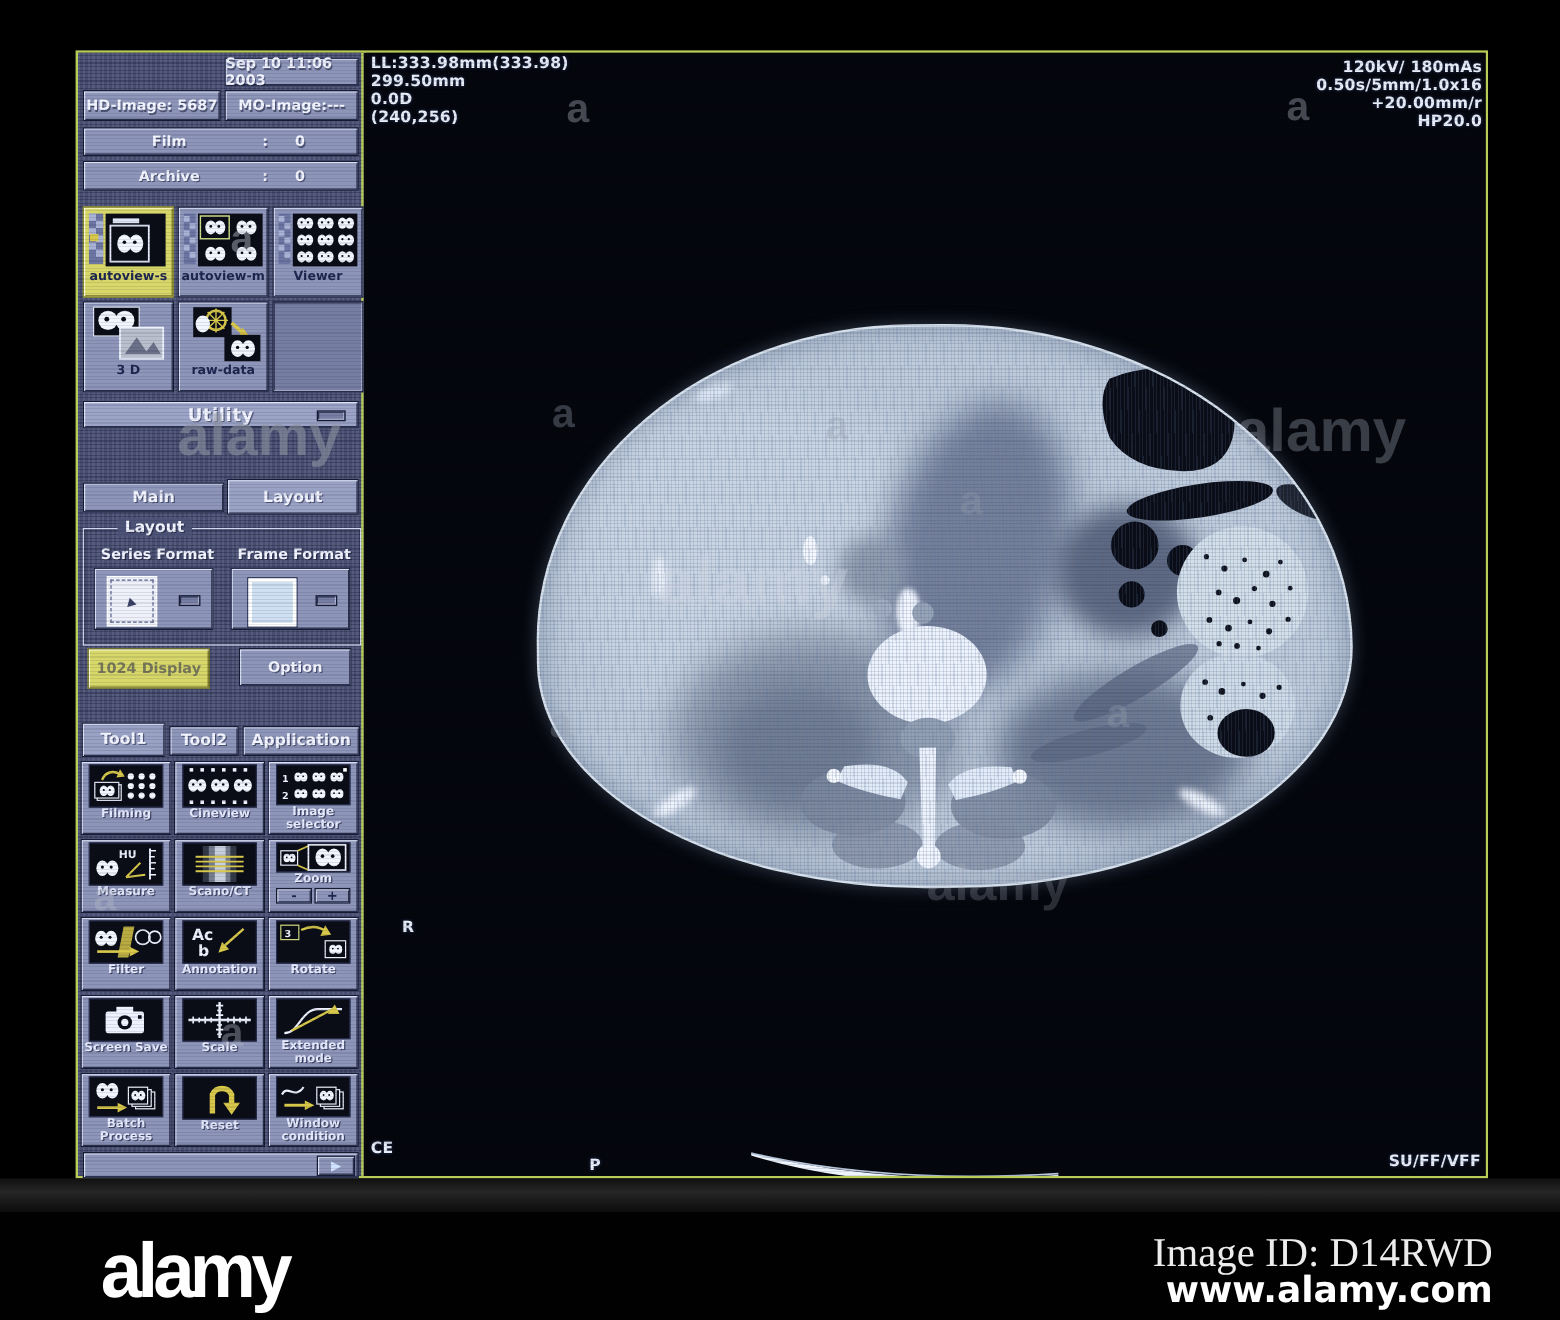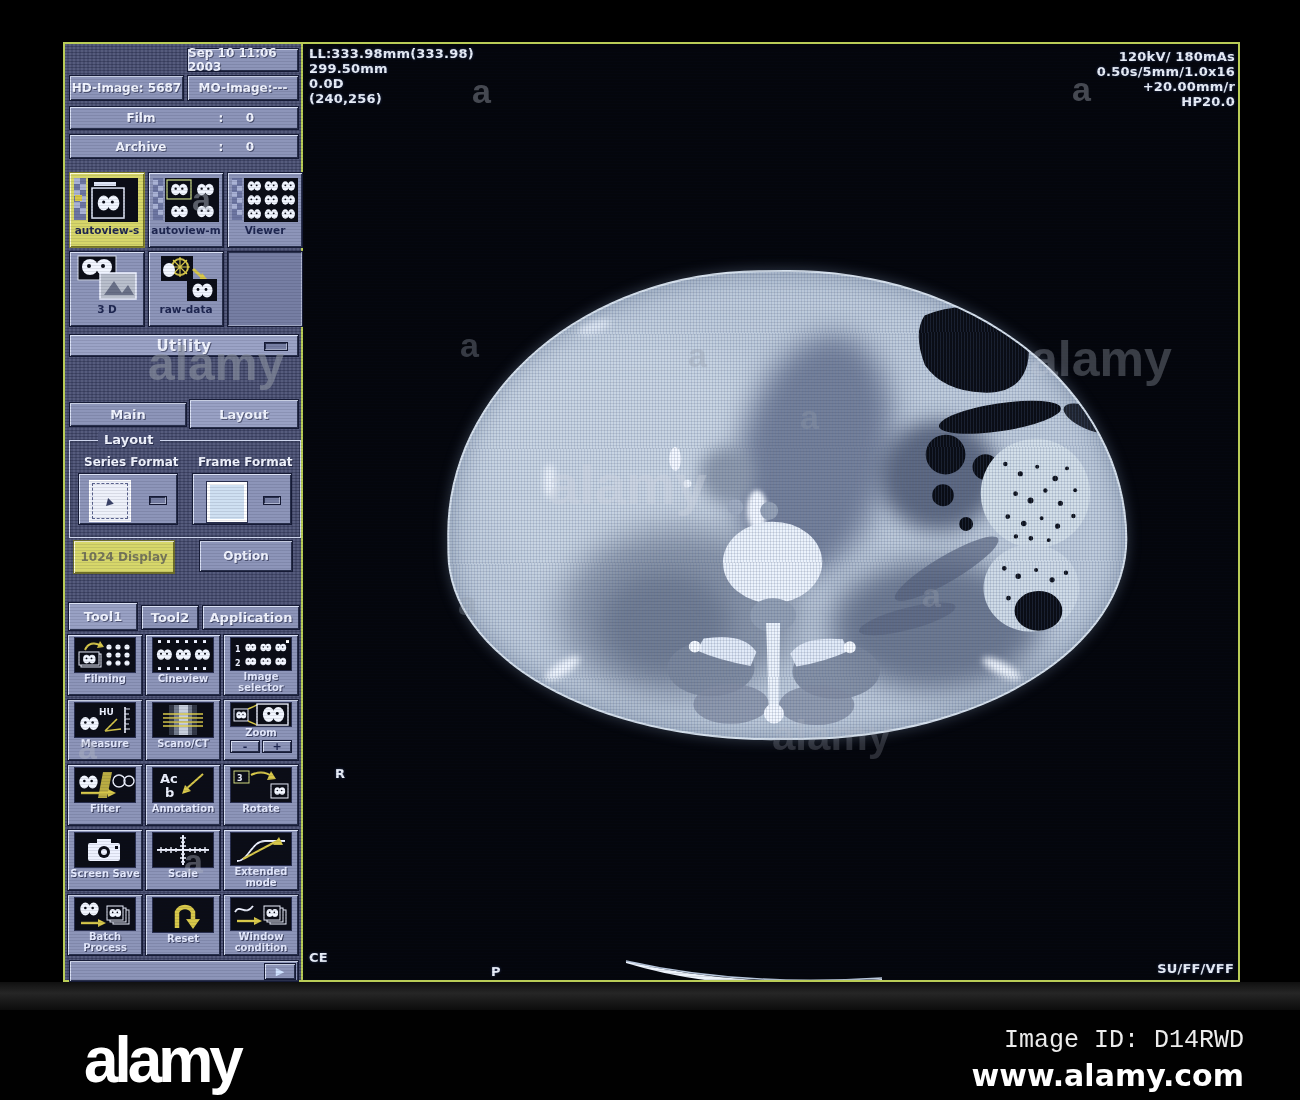--- a/index.html
+++ b/index.html
@@ -109,22 +109,22 @@
   
   .wm{position:absolute;color:rgba(160,165,176,.42);font-weight:bold;z-index:70;
       pointer-events:none;font-family:"Liberation Sans",sans-serif;}
 
   
   .bezel{position:absolute;left:0;top:982px;width:1300px;height:28px;
       background:linear-gradient(0deg,#0c0c0c,#262626 60%,#101010);z-index:75;}
   .banner{position:absolute;left:0;top:1010px;width:1300px;height:90px;background:#010101;z-index:80;}
   .alamy-logo{position:absolute;left:84px;top:14px;color:#fff;font-size:62px;font-weight:bold;
       letter-spacing:-4px;transform:scaleY(1.04);font-family:"Liberation Sans",sans-serif;}
-  .banner .id{position:absolute;right:56px;top:16px;color:#ececec;font-size:25px;
-      font-family:Liberation Mono, monospace;}
+  .banner .id{position:absolute;right:56px;top:16px;color:#ececec;font-size:34px;
+      font-family:Liberation Serif, serif;}
   .banner .url{position:absolute;right:56px;top:48px;color:#fff;font-size:30px;font-weight:bold;
       font-family:"DejaVu Sans",sans-serif;}
 </style>
 </head>
 <body>
 
 <svg width="0" height="0" style="position:absolute">
   <symbol id="lungpair" viewBox="0 0 24 16">
     <ellipse cx="8" cy="8" rx="5.5" ry="7" fill="#f2f6ff"></ellipse>
     <ellipse cx="17" cy="8" rx="5.5" ry="7" fill="#f2f6ff"></ellipse>

